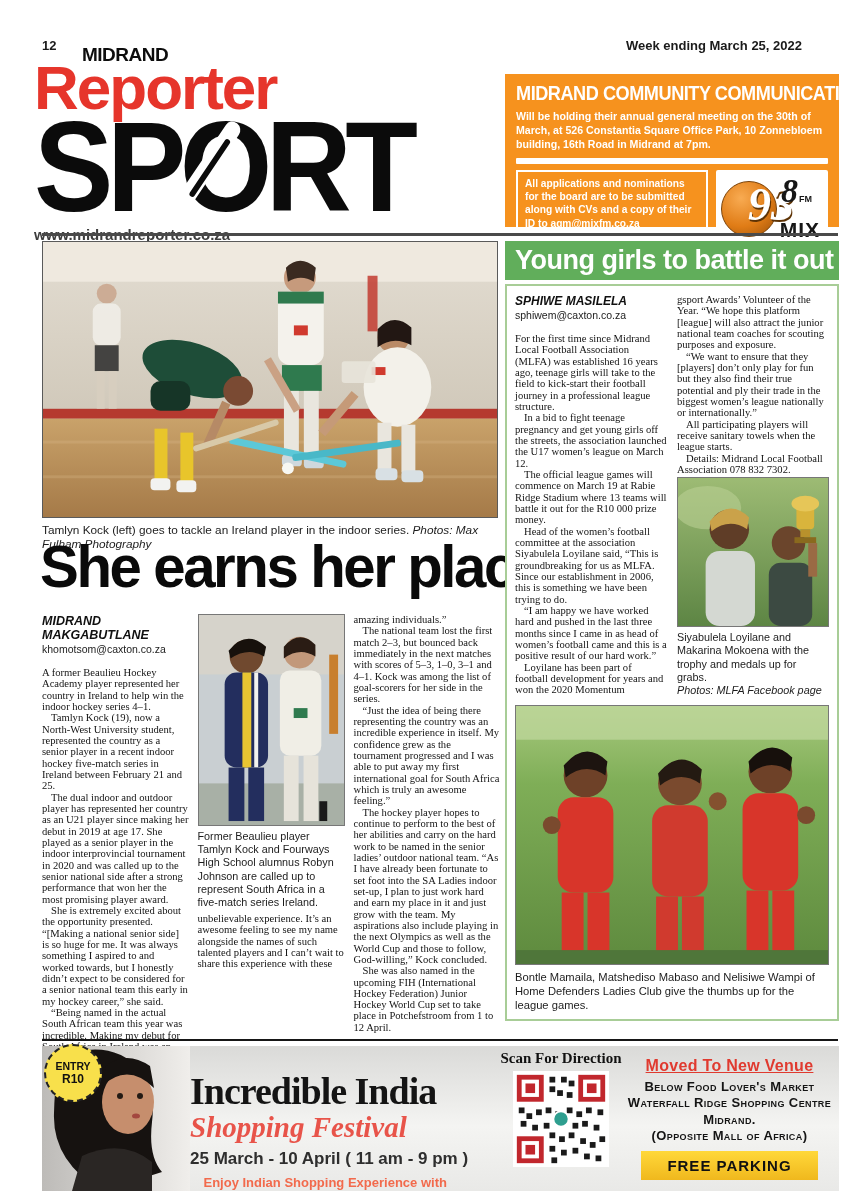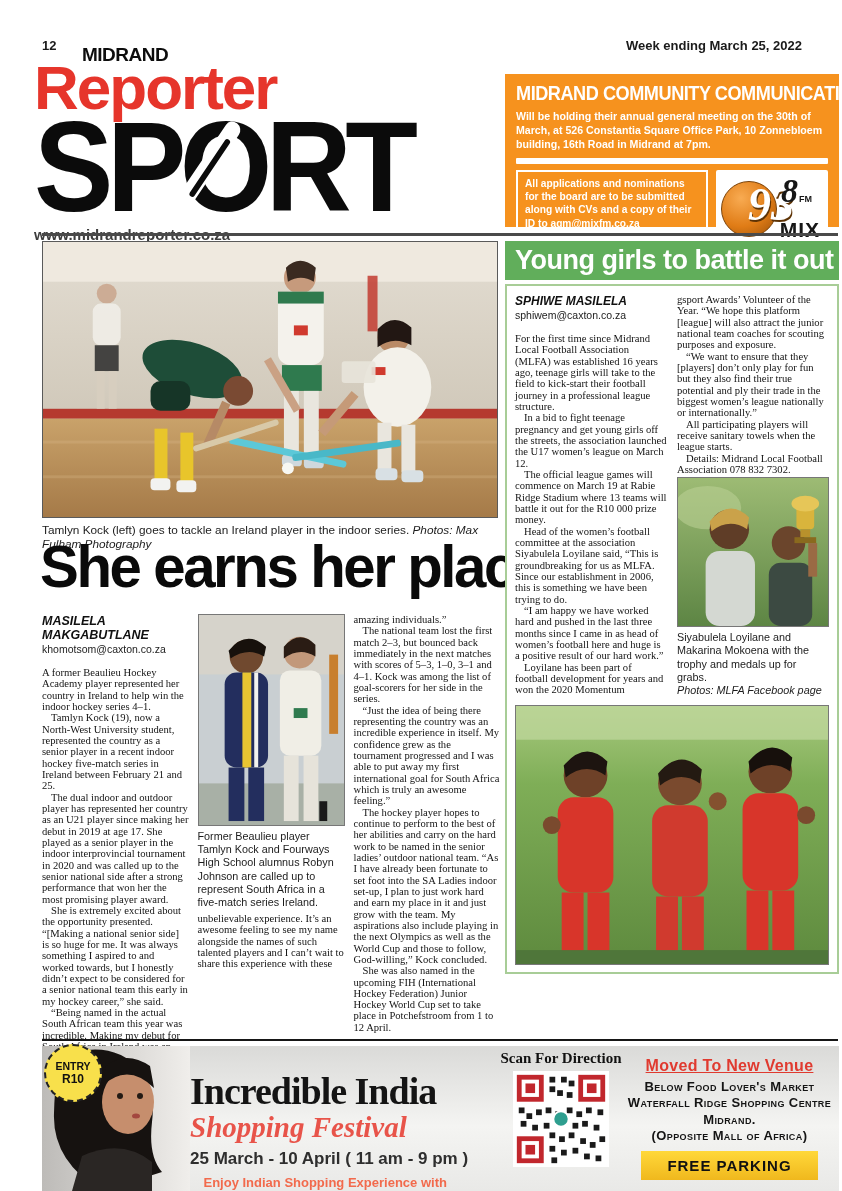--- a/index.html
+++ b/index.html
@@ -201,21 +201,21 @@
   </div>
   <div class="main-caption">
     <span>Tamlyn Kock (left) goes to tackle an Ireland player in the indoor series. </span><span class="credit">Photos: Max Fulham Photography</span>
   </div>
 
   <div class="headline">She earns her place</div>
 
   <div class="article">
     <div class="col body-copy">
       <div class="byline-block">
-        <div class="byline">MASILELA MAKGABUTLANE</div>
+        <div class="byline">MIDRAND MAKGABUTLANE</div>
         <div class="byline-email">khomotsom@caxton.co.za</div>
       </div>
       <div>
           <p>A former Beaulieu Hockey Academy player represented her country in Ireland to help win the indoor hockey series 4–1.</p>
           <p>Tamlyn Kock (19), now a North-West University student, represented the country as a senior player in a recent indoor hockey five-match series in Ireland between February 21 and 25.</p>
           <p>The dual indoor and outdoor player has represented her country as an U21 player since making her debut in 2019 at age 17. She played as a senior player in the indoor interprovincial tournament in 2020 and was called up to the senior national side after a strong performance that won her the most promising player award.</p>
           <p>She is extremely excited about the opportunity presented. “[Making a national senior side] is so huge for me. It was always something I aspired to and worked towards, but I honestly didn’t expect to be considered for a senior national team this early in my hockey career,” she said.</p>
           <p>“Being named in the actual South African team this year was incredible. Making my debut for South Africa in Ireland was an</p>
         </div>
     </div>
@@ -267,21 +267,21 @@
         <div class="rs-col body-copy">
           <div class="byline-block">
             <div class="byline">SPHIWE MASILELA</div>
             <div class="byline-email">sphiwem@caxton.co.za</div>
           </div>
           <div>
               <p>For the first time since Midrand Local Football Association (MLFA) was established 16 years ago, teenage girls will take to the field to kick-start their football journey in a professional league structure.</p>
               <p>In a bid to fight teenage pregnancy and get young girls off the streets, the association launched the U17 women’s league on March 12.</p>
               <p>The official league games will commence on March 19 at Rabie Ridge Stadium where 13 teams will battle it out for the R10 000 prize money.</p>
               <p>Head of the women’s football committee at the association Siyabulela Loyilane said, “This is groundbreaking for us as MLFA. Since our establishment in 2006, this is something we have been trying to do.</p>
-              <p>“I am happy we have worked hard and pushed in the last three months since I came in as head of women’s football here and huge is a positive result of our hard work.”</p>
+              <p>“I am happy we have worked hard and pushed in the last three months since I came in as head of women’s football came and this is a positive result of our hard work.”</p>
               <p>Loyilane has been part of football development for years and won the 2020 Momentum</p>
             </div>
         </div>
         <div class="rs-col body-copy">
           <div>
               <p>gsport Awards’ Volunteer of the Year. “We hope this platform [league] will also attract the junior national team coaches for scouting purposes and exposure.</p>
               <p>“We want to ensure that they [players] don’t only play for fun but they also find their true potential and ply their trade in the biggest women’s league nationally or internationally.”</p>
               <p>All participating players will receive sanitary towels when the league starts.</p>
               <p>Details: Midrand Local Football Association 078 832 7302.</p>
             </div>
@@ -347,20 +347,21 @@
             <circle cx="256" cy="66" r="22" fill="#6e4128"></circle>
             <path d="M234 56 q22 -26 44 -4 l-2 14 q-20 -14 -40 2 z" fill="#17100c"></path>
             <rect x="228" y="88" width="56" height="98" rx="16" fill="#d8352a"></rect>
             <rect x="232" y="186" width="22" height="62" fill="#d8352a"></rect>
             <rect x="258" y="186" width="22" height="62" fill="#d8352a"></rect>
             <circle cx="292" cy="110" r="9" fill="#7a4a2e"></circle>
           </g>
           <rect x="0" y="246" width="314" height="14" fill="#4f763a"></rect>
         </svg>
       </div>
+      <div class="rs-bottom-caption">Bontle Mamaila, Matshediso Mabaso and Nelisiwe Wampi of Home Defenders Ladies Club give the thumbs up for the league games.</div>
     </div>
   </div>
 
   <div class="rule-bottom"></div>
 
   <div class="bot-ad">
     <div class="entry-badge">
       <span class="l1">ENTRY</span>
       <span class="l2">R10</span>
     </div>

